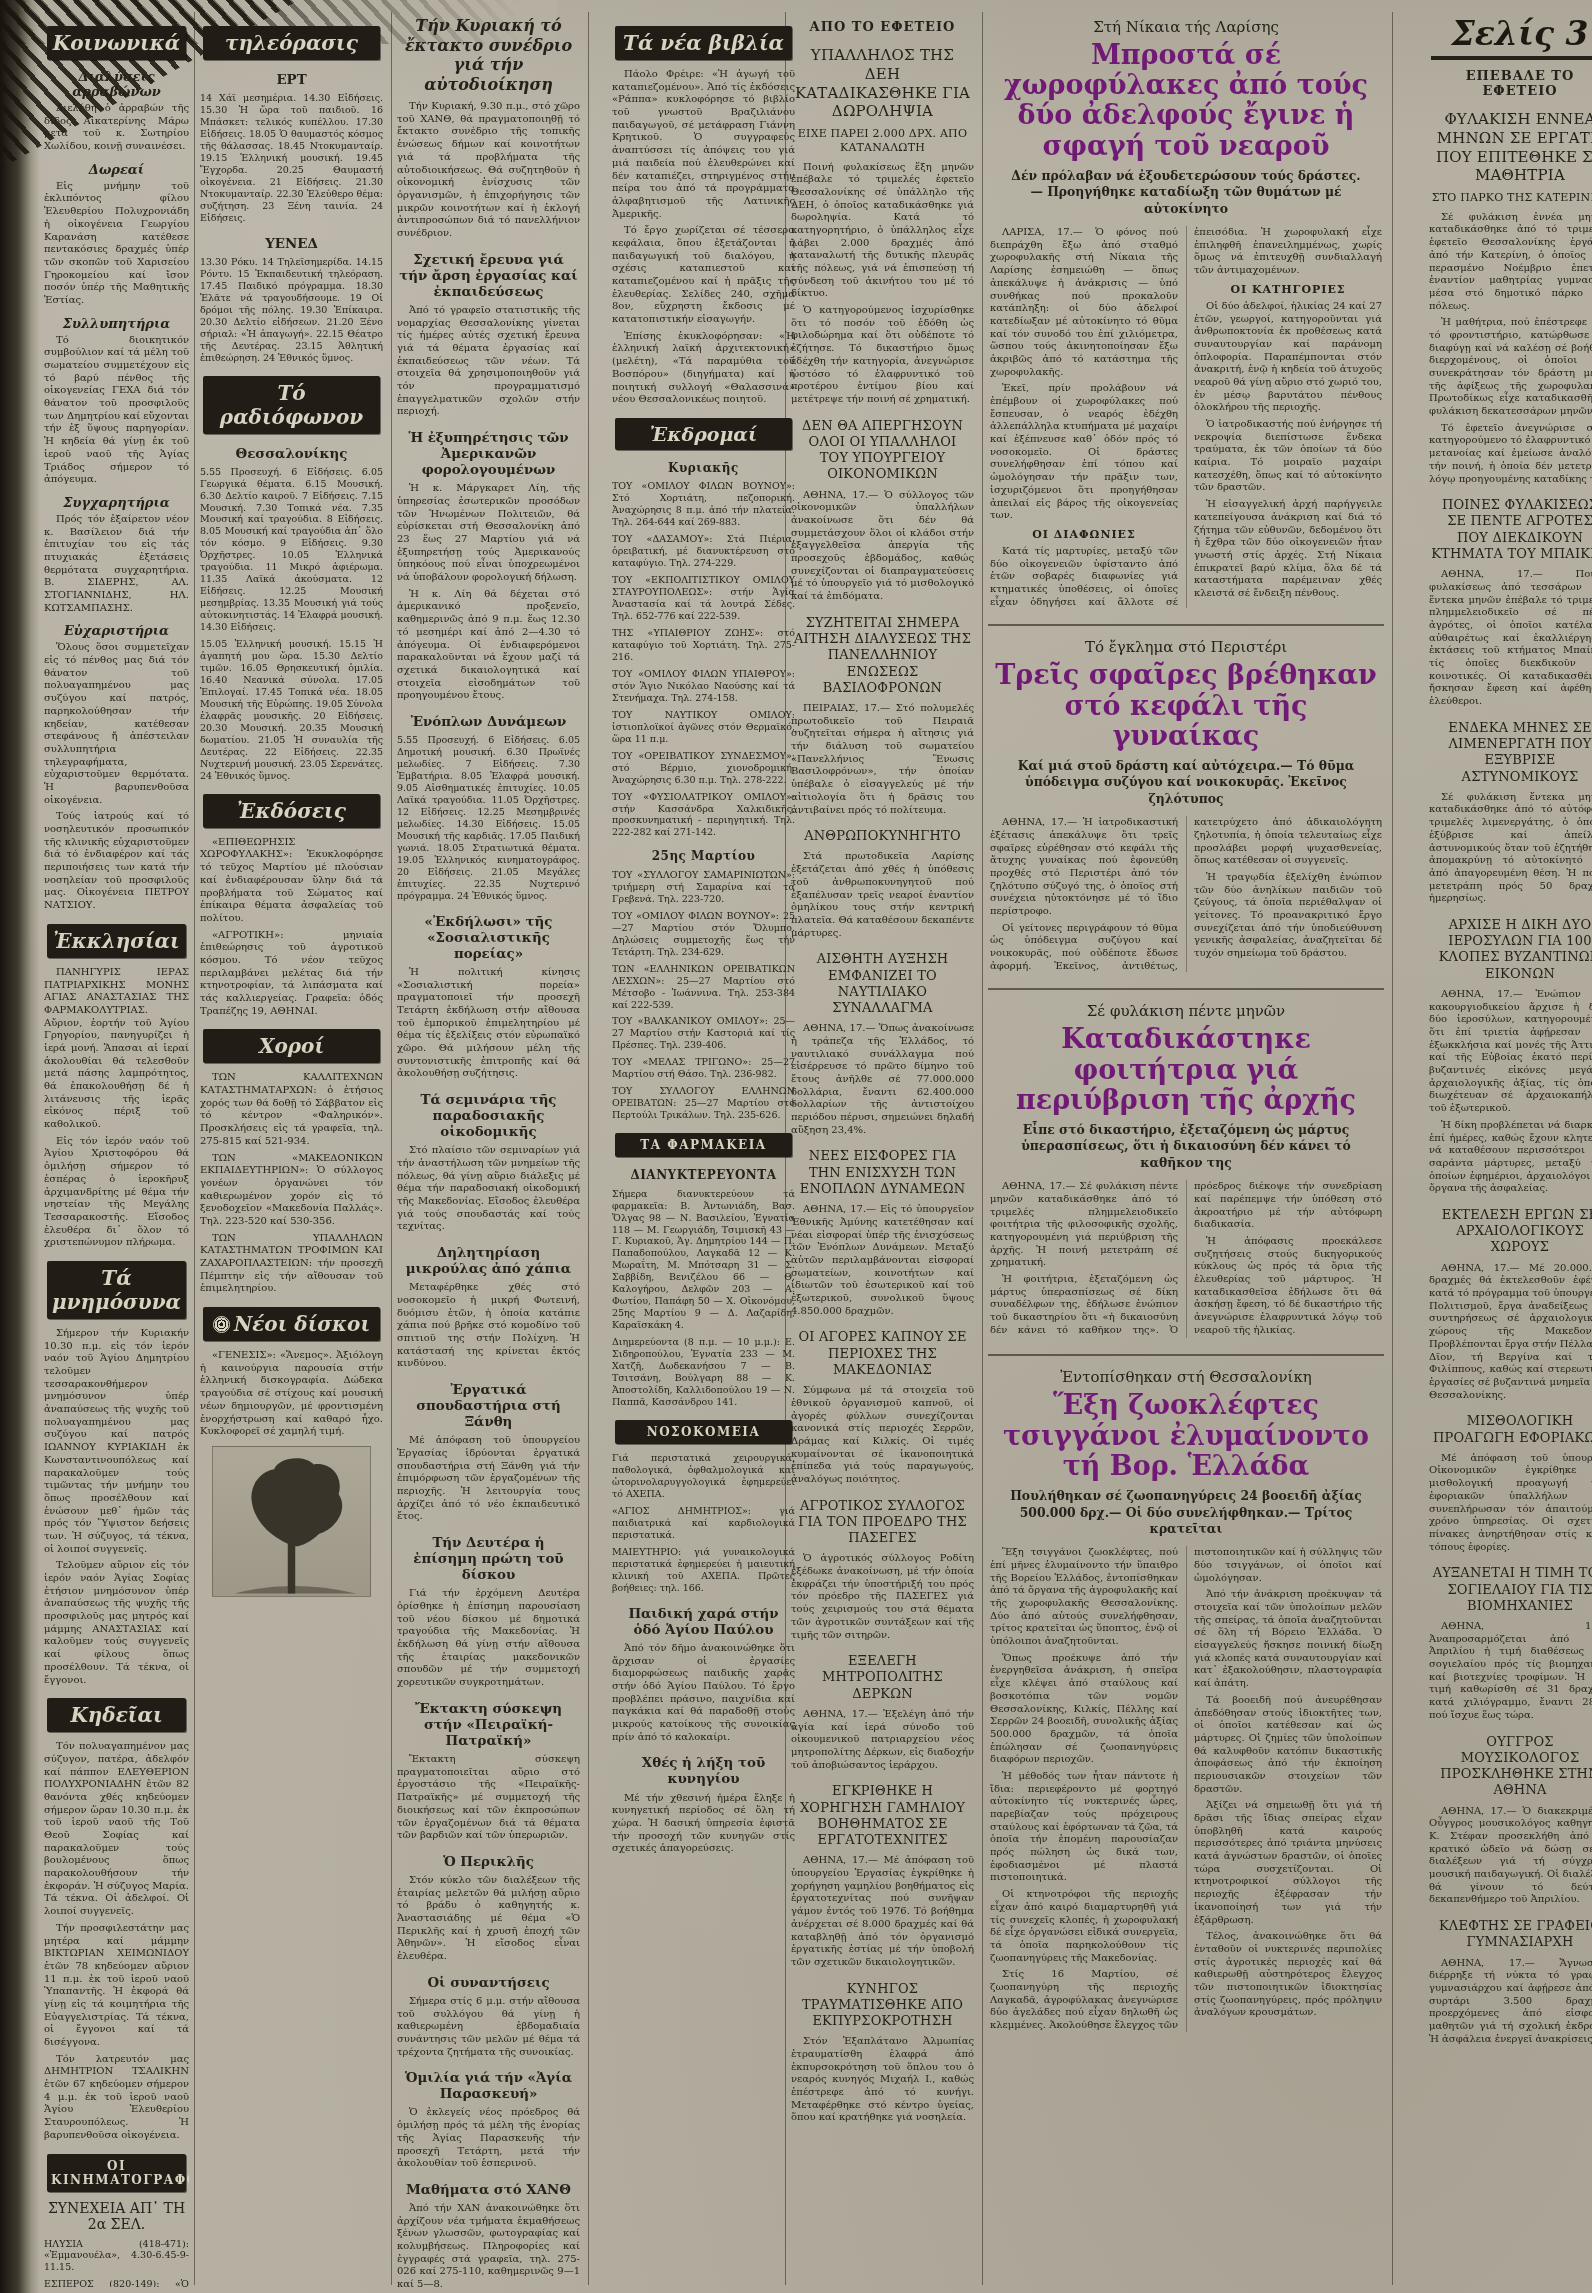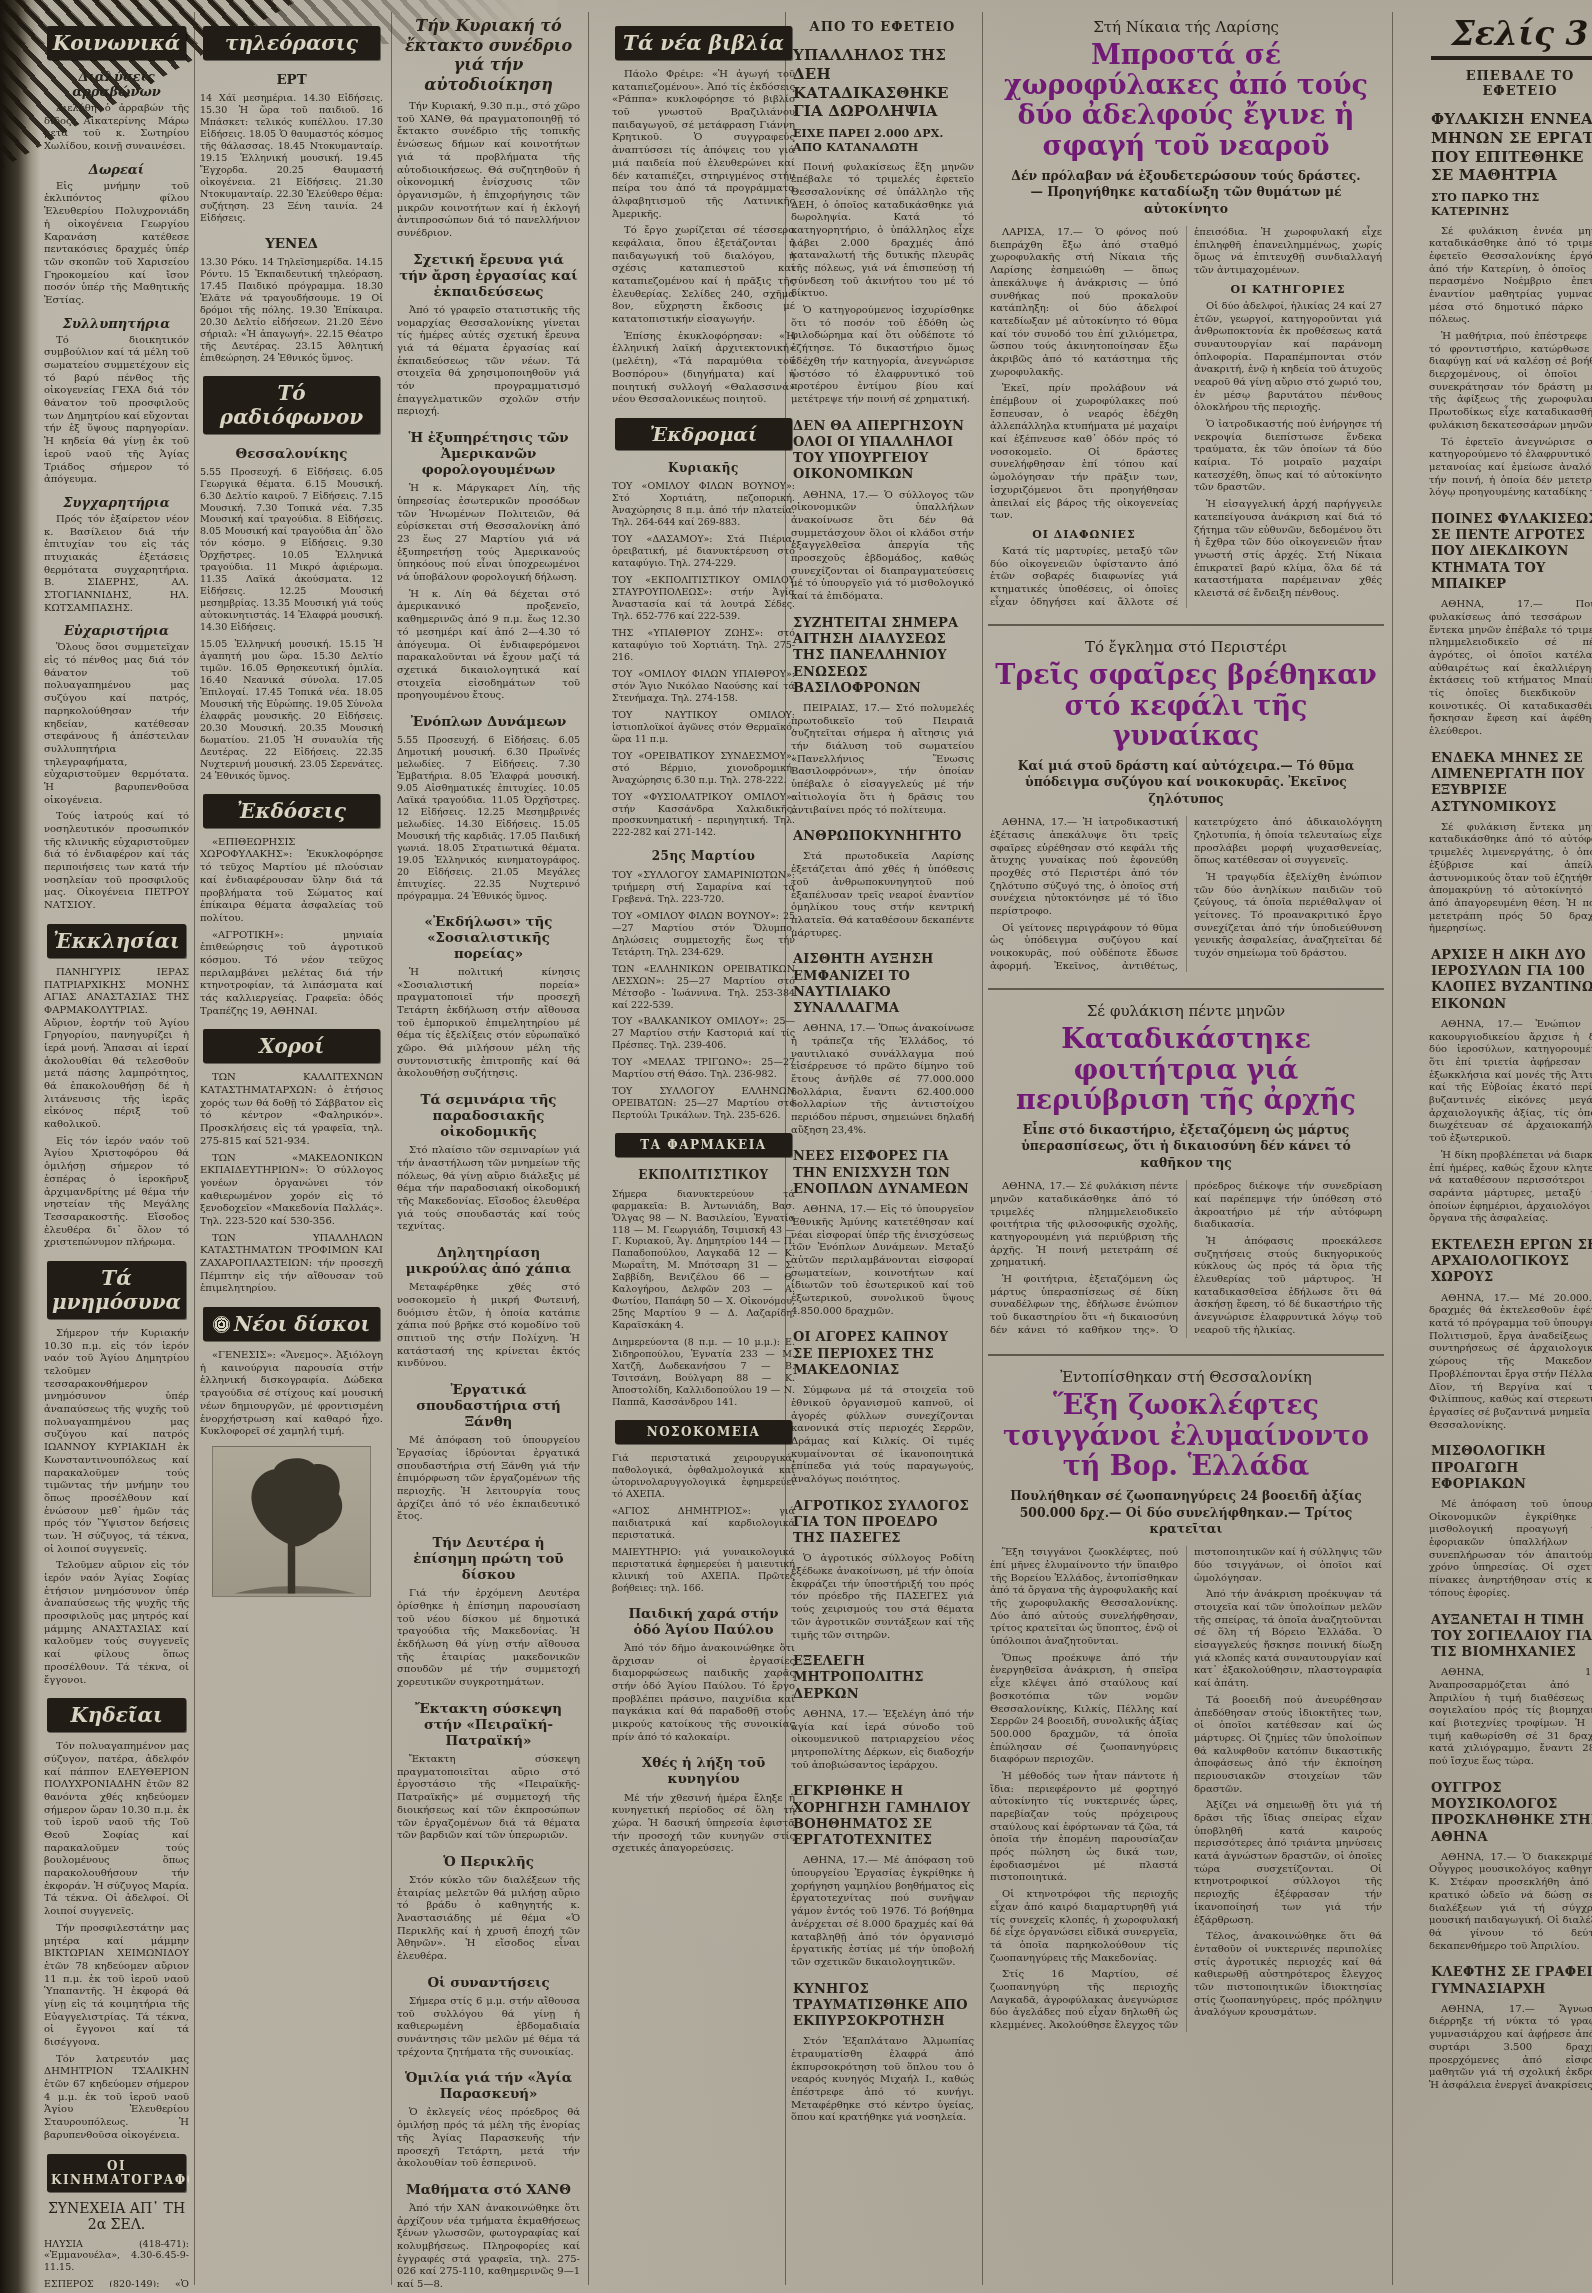--- a/index.html
+++ b/index.html
@@ -33,21 +33,21 @@
         box-shadow:1px 1px 0 rgba(0,0,0,.45);}
   .sec-box.caps{font-style:normal;font-size:12px;letter-spacing:1.5px;}
   .sec-box.fancy{font-size:19px;}
   .sec-box.disc{display:flex;align-items:center;justify-content:center;gap:4px;}
   .rec-icon{width:15px;height:15px;border-radius:50%;flex:0 0 auto;
         background:radial-gradient(circle,#211d16 0 2px,#d8d2c1 2px 4px,#211d16 4px 5px,#d8d2c1 5px 7px,#211d16 7px);
         border:1px solid #d8d2c1;}
   .it-head{font-style:italic;font-weight:bold;text-align:center;font-size:13px;margin:9px 0 3px;}
   .c-head{font-weight:bold;text-align:center;font-size:13.4px;line-height:1.2;margin:11px 2px 5px;}
   .c-head.sm{font-size:12px;letter-spacing:0.5px;}
-  .cap-head{font-weight:bold;text-align:left;font-size:13px;line-height:1.25;margin:12px 2px 6px;letter-spacing:0.2px;}
+  .cap-head{font-weight:normal;text-align:center;font-size:13px;line-height:1.25;margin:12px 2px 6px;letter-spacing:0.2px;}
   .cap-head.lg{font-size:15px;}
   .cap-head.xs{font-size:11px;margin-top:2px;}
   .kick{text-align:center;font-size:13px;font-weight:bold;letter-spacing:1px;margin:5px 0 2px;}
   .para{font-size:10px;line-height:1.27;text-indent:12px;margin:0 0 4px;}
   .listing{font-size:9.5px;line-height:1.26;margin:0 0 5px;}
   .note{font-size:14px;text-align:center;margin:2px 0 6px;}
   .big-it-head{font-weight:bold;font-style:italic;text-align:center;font-size:16px;line-height:1.22;margin:2px 0 6px;}
   .cross-head{font-weight:bold;text-align:center;font-size:11px;letter-spacing:1px;margin:6px 0 4px;}
   .page-num{font-size:33px;font-weight:bold;font-style:italic;text-align:center;
         border-bottom:4px solid #26221b;padding-bottom:3px;margin:0 2px 8px;color:#1d1912;}
@@ -179,21 +179,21 @@
       <div class="listing">ΤΟΥ «ΟΡΕΙΒΑΤΙΚΟΥ ΣΥΝΔΕΣΜΟΥ»: στό Βέρμιο, χιονοδρομική. Ἀναχώρησις 6.30 π.μ. Τηλ. 278-222.</div>
       <div class="listing">ΤΟΥ «ΦΥΣΙΟΛΑΤΡΙΚΟΥ ΟΜΙΛΟΥ»: στήν Κασσάνδρα Χαλκιδικῆς, προσκυνηματική - περιηγητική. Τηλ. 222-282 καί 271-142.</div>
       <div class="c-head sm">25ης Μαρτίου</div>
       <div class="listing">ΤΟΥ «ΣΥΛΛΟΓΟΥ ΣΑΜΑΡΙΝΙΩΤΩΝ»: τριήμερη στή Σαμαρίνα καί τά Γρεβενά. Τηλ. 223-720.</div>
       <div class="listing">ΤΟΥ «ΟΜΙΛΟΥ ΦΙΛΩΝ ΒΟΥΝΟΥ»: 25—27 Μαρτίου στόν Ὄλυμπο. Δηλώσεις συμμετοχῆς ἕως τήν Τετάρτη. Τηλ. 234-629.</div>
       <div class="listing">ΤΩΝ «ΕΛΛΗΝΙΚΩΝ ΟΡΕΙΒΑΤΙΚΩΝ ΛΕΣΧΩΝ»: 25—27 Μαρτίου στό Μέτσοβο - Ἰωάννινα. Τηλ. 253-384 καί 222-539.</div>
       <div class="listing">ΤΟΥ «ΒΑΛΚΑΝΙΚΟΥ ΟΜΙΛΟΥ»: 25—27 Μαρτίου στήν Καστοριά καί τίς Πρέσπες. Τηλ. 239-406.</div>
       <div class="listing">ΤΟΥ «ΜΕΛΑΣ ΤΡΙΓΩΝΟ»: 25—27 Μαρτίου στή Θάσο. Τηλ. 236-982.</div>
       <div class="listing">ΤΟΥ ΣΥΛΛΟΓΟΥ ΕΛΛΗΝΩΝ ΟΡΕΙΒΑΤΩΝ: 25—27 Μαρτίου στό Περτούλι Τρικάλων. Τηλ. 235-626.</div>
       <div class="sec-box caps">ΤΑ ΦΑΡΜΑΚΕΙΑ</div>
-      <div class="c-head sm">ΕΚΠΟΛΙΤΙΣΤΙΚΟΥ</div>
+      <div class="c-head sm">ΔΙΑΝΥΚΤΕΡΕΥΟΝΤΑ</div>
       <div class="listing">Σήμερα διανυκτερεύουν τά φαρμακεῖα: Β. Ἀντωνιάδη, Βασ. Ὄλγας 98 — Ν. Βασιλείου, Ἐγνατία 118 — Μ. Γεωργιάδη, Τσιμισκῆ 43 — Γ. Κυριακοῦ, Ἁγ. Δημητρίου 144 — Π. Παπαδοπούλου, Λαγκαδᾶ 12 — Κ. Μωραΐτη, Μ. Μπότσαρη 31 — Σ. Σαββίδη, Βενιζέλου 66 — Θ. Καλογήρου, Δελφῶν 203 — Α. Φωτίου, Παπάφη 50 — Χ. Οἰκονόμου, 25ης Μαρτίου 9 — Δ. Λαζαρίδη, Καραϊσκάκη 4.</div>
       <div class="listing">Διημερεύοντα (8 π.μ. — 10 μ.μ.): Ε. Σιδηροπούλου, Ἐγνατία 233 — Μ. Χατζῆ, Δωδεκανήσου 7 — Β. Τσιτσάνη, Βούλγαρη 88 — Κ. Ἀποστολίδη, Καλλιδοπούλου 19 — Ν. Παππᾶ, Κασσάνδρου 141.</div>
       <div class="sec-box caps">ΝΟΣΟΚΟΜΕΙΑ</div>
       <div class="listing">Γιά περιστατικά χειρουργικά, παθολογικά, ὀφθαλμολογικά καί ὠτορινολαρυγγολογικά ἐφημερεύει τό ΑΧΕΠΑ.</div>
       <div class="listing">«ΑΓΙΟΣ ΔΗΜΗΤΡΙΟΣ»: γιά παιδιατρικά καί καρδιολογικά περιστατικά.</div>
       <div class="listing">ΜΑΙΕΥΤΗΡΙΟ: γιά γυναικολογικά περιστατικά ἐφημερεύει ἡ μαιευτική κλινική τοῦ ΑΧΕΠΑ. Πρῶτες βοήθειες: τηλ. 166.</div>
       <div class="c-head">Παιδική χαρά στήν ὁδό Ἁγίου Παύλου</div>
       <div class="para">Ἀπό τόν δῆμο ἀνακοινώθηκε ὅτι ἄρχισαν οἱ ἐργασίες διαμορφώσεως παιδικῆς χαρᾶς στήν ὁδό Ἁγίου Παύλου. Τό ἔργο προβλέπει πράσινο, παιχνίδια καί παγκάκια καί θά παραδοθῇ στούς μικρούς κατοίκους τῆς συνοικίας πρίν ἀπό τό καλοκαίρι.</div>
       <div class="c-head">Χθές ἡ λήξη τοῦ κυνηγίου</div>
       <div class="para">Μέ τήν χθεσινή ἡμέρα ἔληξε ἡ κυνηγετική περίοδος σέ ὅλη τή χώρα. Ἡ δασική ὑπηρεσία ἐφιστᾶ τήν προσοχή τῶν κυνηγῶν στίς σχετικές ἀπαγορεύσεις.</div>

